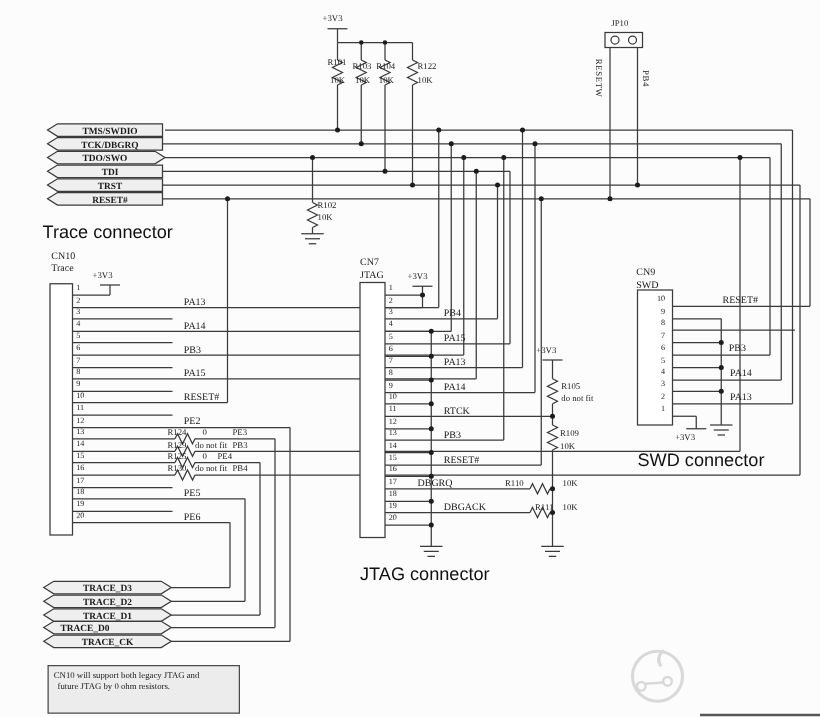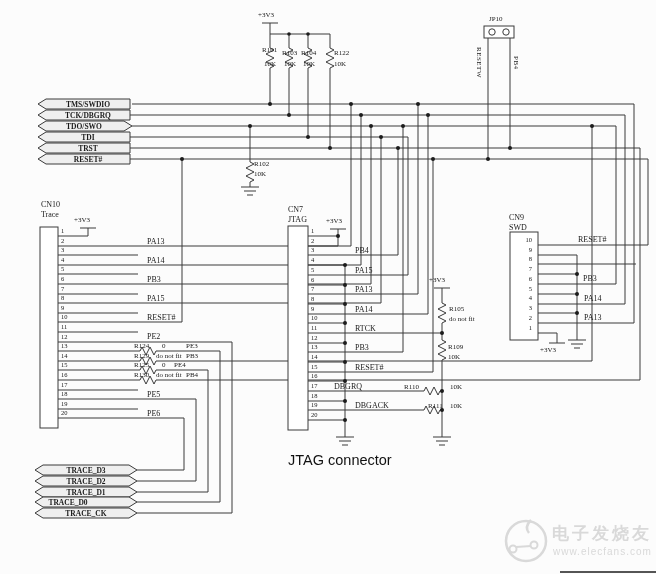--- a/index.html
+++ b/index.html
@@ -282,20 +282,21 @@
 <div class="flag-label" style="left:46px;top:100px">TMS/SWDIO</div>
 <div class="flag-label" style="left:46px;top:111px">TCK/DBGRQ</div>
 <div class="flag-label" style="left:42px;top:122px">TDO/SWO</div>
 <div class="flag-label" style="left:46px;top:133px">TDI</div>
 <div class="flag-label" style="left:46px;top:144px">TRST</div>
 <div class="flag-label" style="left:46px;top:155px">RESET#</div>
 
 <div class="sm" style="left:254px;top:160px">R102</div>
 <div class="sm" style="left:254px;top:170px">10K</div>
 
+<div class="title" style="left:34px;top:178px">Trace connector</div>
 <div class="lbl" style="left:41px;top:200px">CN10</div>
 <div class="lbl" style="left:41px;top:210px">Trace</div>
 <div class="sm" style="left:74px;top:216px">+3V3</div>
 
 <div class="pn" style="left:61px;top:227px">1</div>
 <div class="pn" style="left:61px;top:237px">2</div>
 <div class="pn" style="left:61px;top:246px">3</div>
 <div class="pn" style="left:61px;top:256px">4</div>
 <div class="pn" style="left:61px;top:265px">5</div>
 <div class="pn" style="left:61px;top:275px">6</div>
@@ -388,26 +389,27 @@
 <div class="pnr" style="left:518px;top:285px">5</div>
 <div class="pnr" style="left:518px;top:294px">4</div>
 <div class="pnr" style="left:518px;top:304px">3</div>
 <div class="pnr" style="left:518px;top:314px">2</div>
 <div class="pnr" style="left:518px;top:324px">1</div>
 <div class="lbl" style="left:578px;top:235px">RESET#</div>
 <div class="lbl" style="left:583px;top:274px">PB3</div>
 <div class="lbl" style="left:584px;top:294px">PA14</div>
 <div class="lbl" style="left:584px;top:313px">PA13</div>
 <div class="sm" style="left:540px;top:346px">+3V3</div>
+<div class="title" style="left:510px;top:361px">SWD connector</div>
 
 <div class="tflag-label" style="left:43px;top:466px">TRACE_D3</div>
 <div class="tflag-label" style="left:43px;top:477px">TRACE_D2</div>
 <div class="tflag-label" style="left:43px;top:488px">TRACE_D1</div>
 <div class="tflag-label" style="left:25px;top:498px">TRACE_D0</div>
 <div class="tflag-label" style="left:43px;top:509px">TRACE_CK</div>
 
-
-<div id="wm">
-  <div class="brand">电子发烧友</div>
-  <div class="site">www.elecfans.com</div>
+<div id="note">
+  <div>CN10 will support both legacy JTAG and</div>
+  <div style="padding-left:3px">future JTAG by 0 ohm resistors.</div>
 </div>
 
+
 </div>
 
 </body></html>

